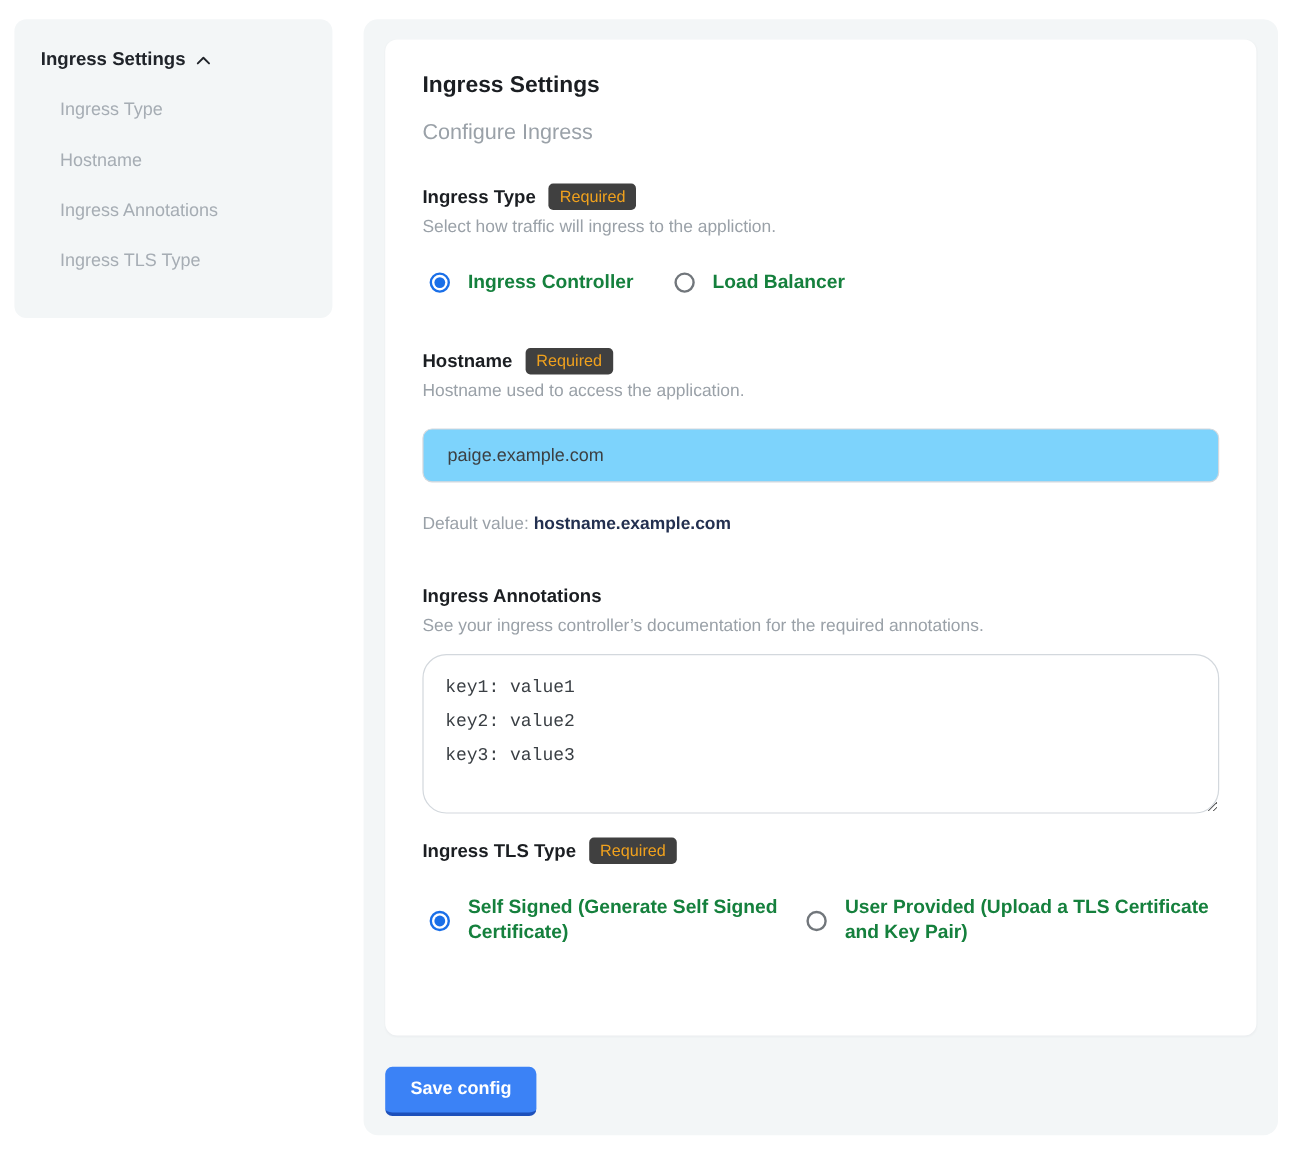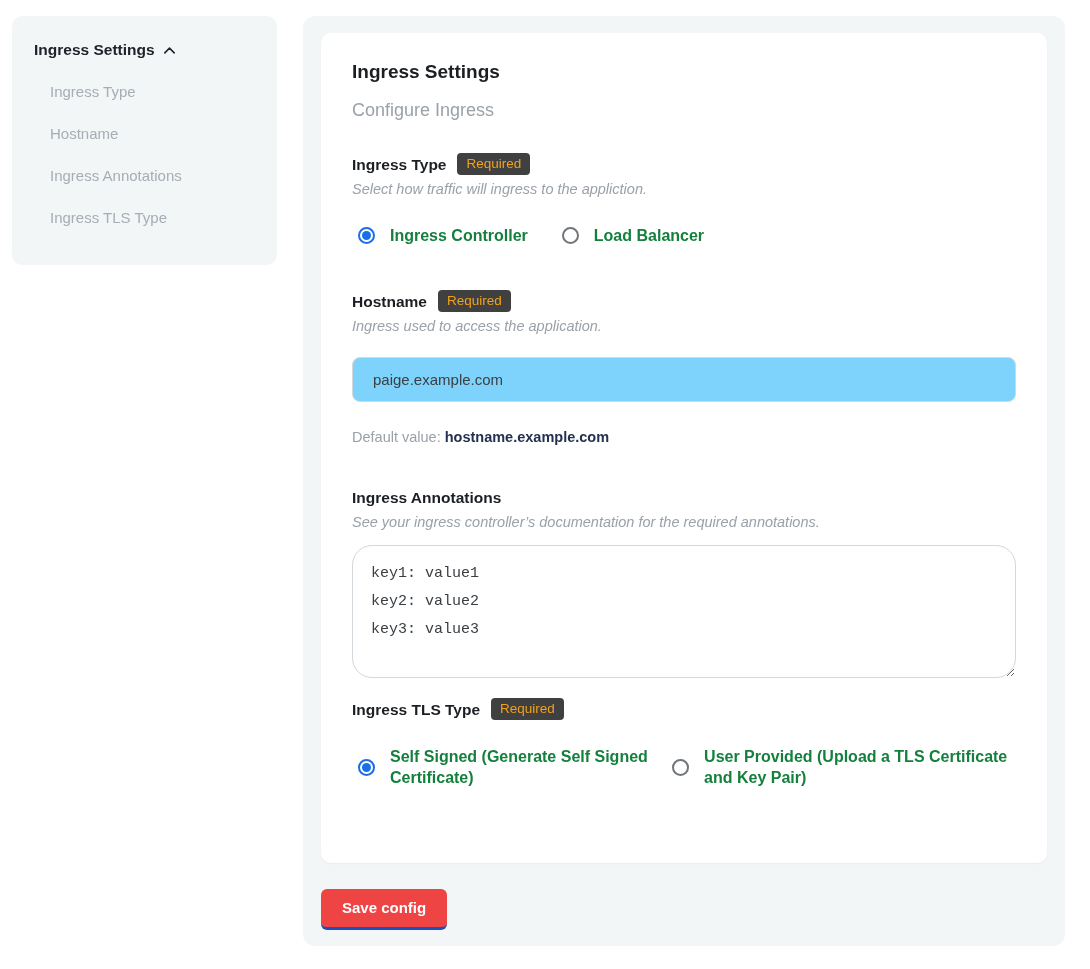--- a/index.html
+++ b/index.html
@@ -26,21 +26,21 @@
     width:726px; height:830px; background:#ffffff; border-radius:10px;
     padding:28px 31px; box-shadow:0 1px 2px rgba(16,24,40,0.04);
   }
   .card-title { font-size:19px; font-weight:700; color:#1b1e22; line-height:22px; }
   .card-subtitle { margin-top:18px; font-size:18px; color:#9aa1a8; line-height:18px; }
 
   .field-label-row { display:flex; align-items:center; gap:11px; line-height:21px; }
   .flabel { font-size:15.5px; font-weight:700; color:#1b1e22; }
   .badge { font-size:13.5px; color:#f0a11d; background:#404040;
     padding:3px 9px; border-radius:4px; line-height:16px; }
-  .desc { margin-top:5px; font-size:14.5px; color:#9aa1a8; line-height:19px;font-style:italic; }
+  .desc { margin-top:5px; font-size:14.5px; color:#9aa1a8; line-height:19px; }
 
   .f-type { margin-top:34px; }
   .f-host { margin-top:44px; }
   .f-anno { margin-top:40px; }
   .f-tls  { margin-top:20px; }
 
   .radio-row { margin-top:26px; margin-left:6px; display:flex; gap:34px; }
   .radio-col { margin-top:26px; margin-left:6px; display:flex; flex-direction:row; gap:20px; }
   .radio-opt { display:inline-flex; align-items:center; gap:15px; cursor:pointer; }
   .radio { position:relative; width:17px; height:17px; border-radius:50%;
@@ -57,21 +57,21 @@
   .default-line { margin-top:26px; font-size:14.5px; color:#9aa1a8; line-height:19px; }
   .default-line strong { color:#233050; font-weight:700; }
 
   .anno-textarea {
     margin-top:13px; width:100%; height:133px; border:1px solid #d3d8dd; border-radius:20px;
     padding:14px 18px; font-family:"Liberation Mono", monospace; font-size:15px;
     line-height:28px; color:#3a3f44; outline:none; background:#fff; display:block; resize:both;
   }
 
   .save-btn {
-    margin-top:26px; display:inline-block; background:#ef4444; color:#ffffff;
+    margin-top:26px; display:inline-block; background:#3b82f6; color:#ffffff;
     border:none; border-bottom:3px solid #1d50ba; border-radius:6px;
     font-family:"Liberation Sans", sans-serif; font-size:15px; font-weight:700;
     padding:10px 21px; line-height:18px; cursor:pointer;
   }
 </style>
 </head>
 <body>
 
 <aside class="sidebar">
   <div class="side-header">
@@ -111,21 +111,21 @@
           <span class="rlabel">Load Balancer</span>
         </label>
       </div>
     </div>
 
     <div class="f-host">
       <div class="field-label-row">
         <span class="flabel">Hostname</span>
         <span class="badge">Required</span>
       </div>
-      <p class="desc">Ingress used to access the application.</p>
+      <p class="desc">Hostname used to access the application.</p>
       <input class="text-input" type="text" value="paige.example.com" style="">
       <p class="default-line"><span>Default value: </span><strong>hostname.example.com</strong></p>
     </div>
 
     <div class="f-anno">
       <div class="field-label-row">
         <span class="flabel">Ingress Annotations</span>
       </div>
       <p class="desc">See your ingress controller’s documentation for the required annotations.</p>
       <textarea class="anno-textarea" spellcheck="false" style="">key1: value1

